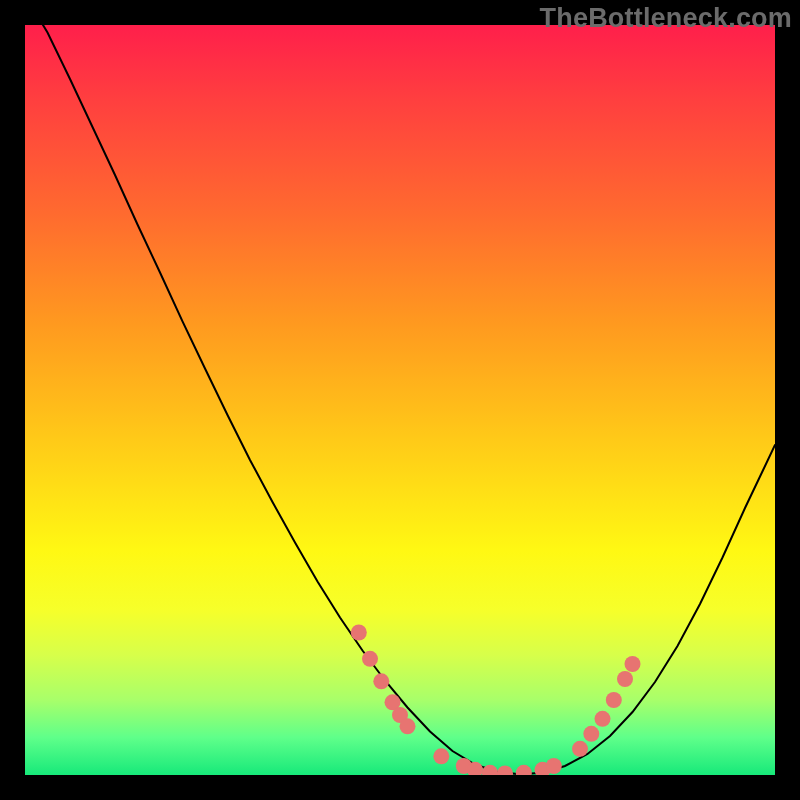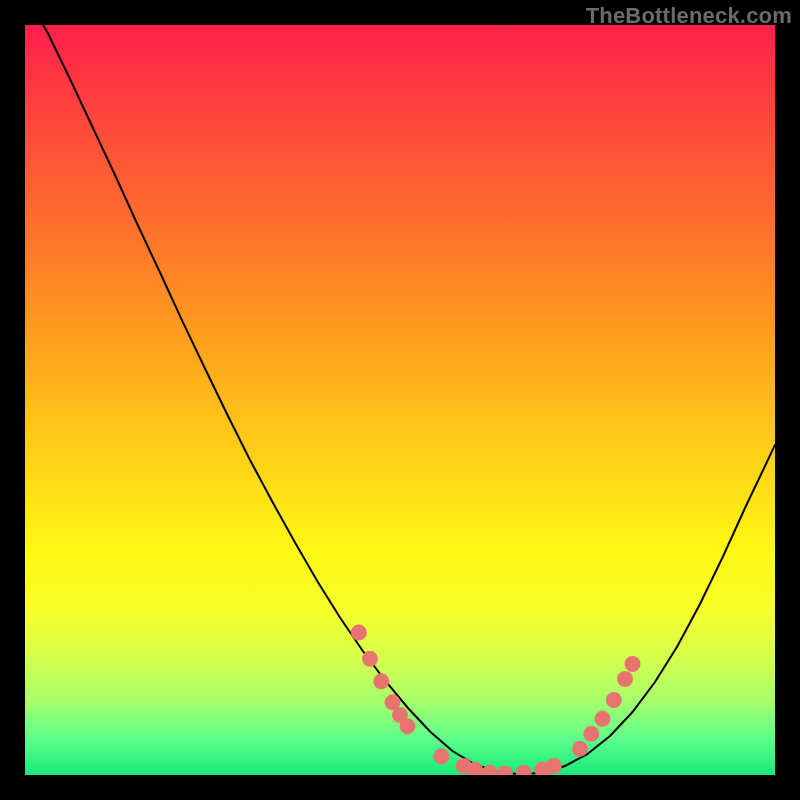--- a/index.html
+++ b/index.html
@@ -37,21 +37,21 @@
       #a8ff6a 90%,
       #5fff8a 95%,
       #17e97a 100%
     );
   }
   .watermark {
     position: absolute;
     top: 3px;
     right: 8px;
     font-family: Arial, Helvetica, sans-serif;
-    font-size: 22px;
+    font-size: 27px;
     font-weight: 600;
     color: #6b6b6b;
     letter-spacing: 0.2px;
   }
   svg.curve {
     position: absolute;
     left: 0;
     top: 0;
     width: 750px;
     height: 750px;

